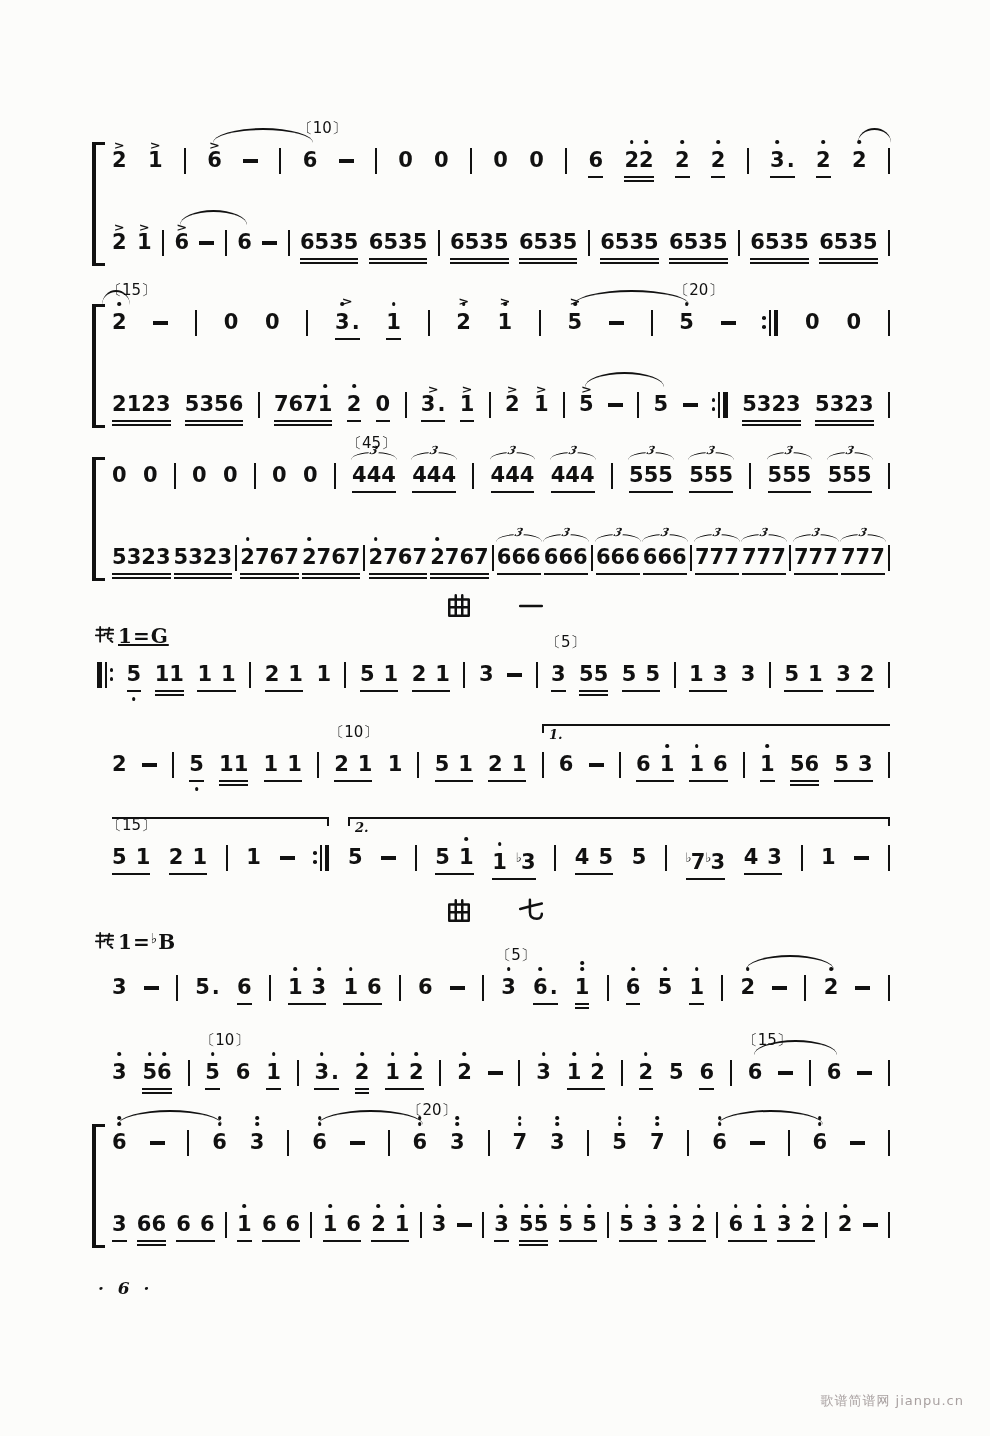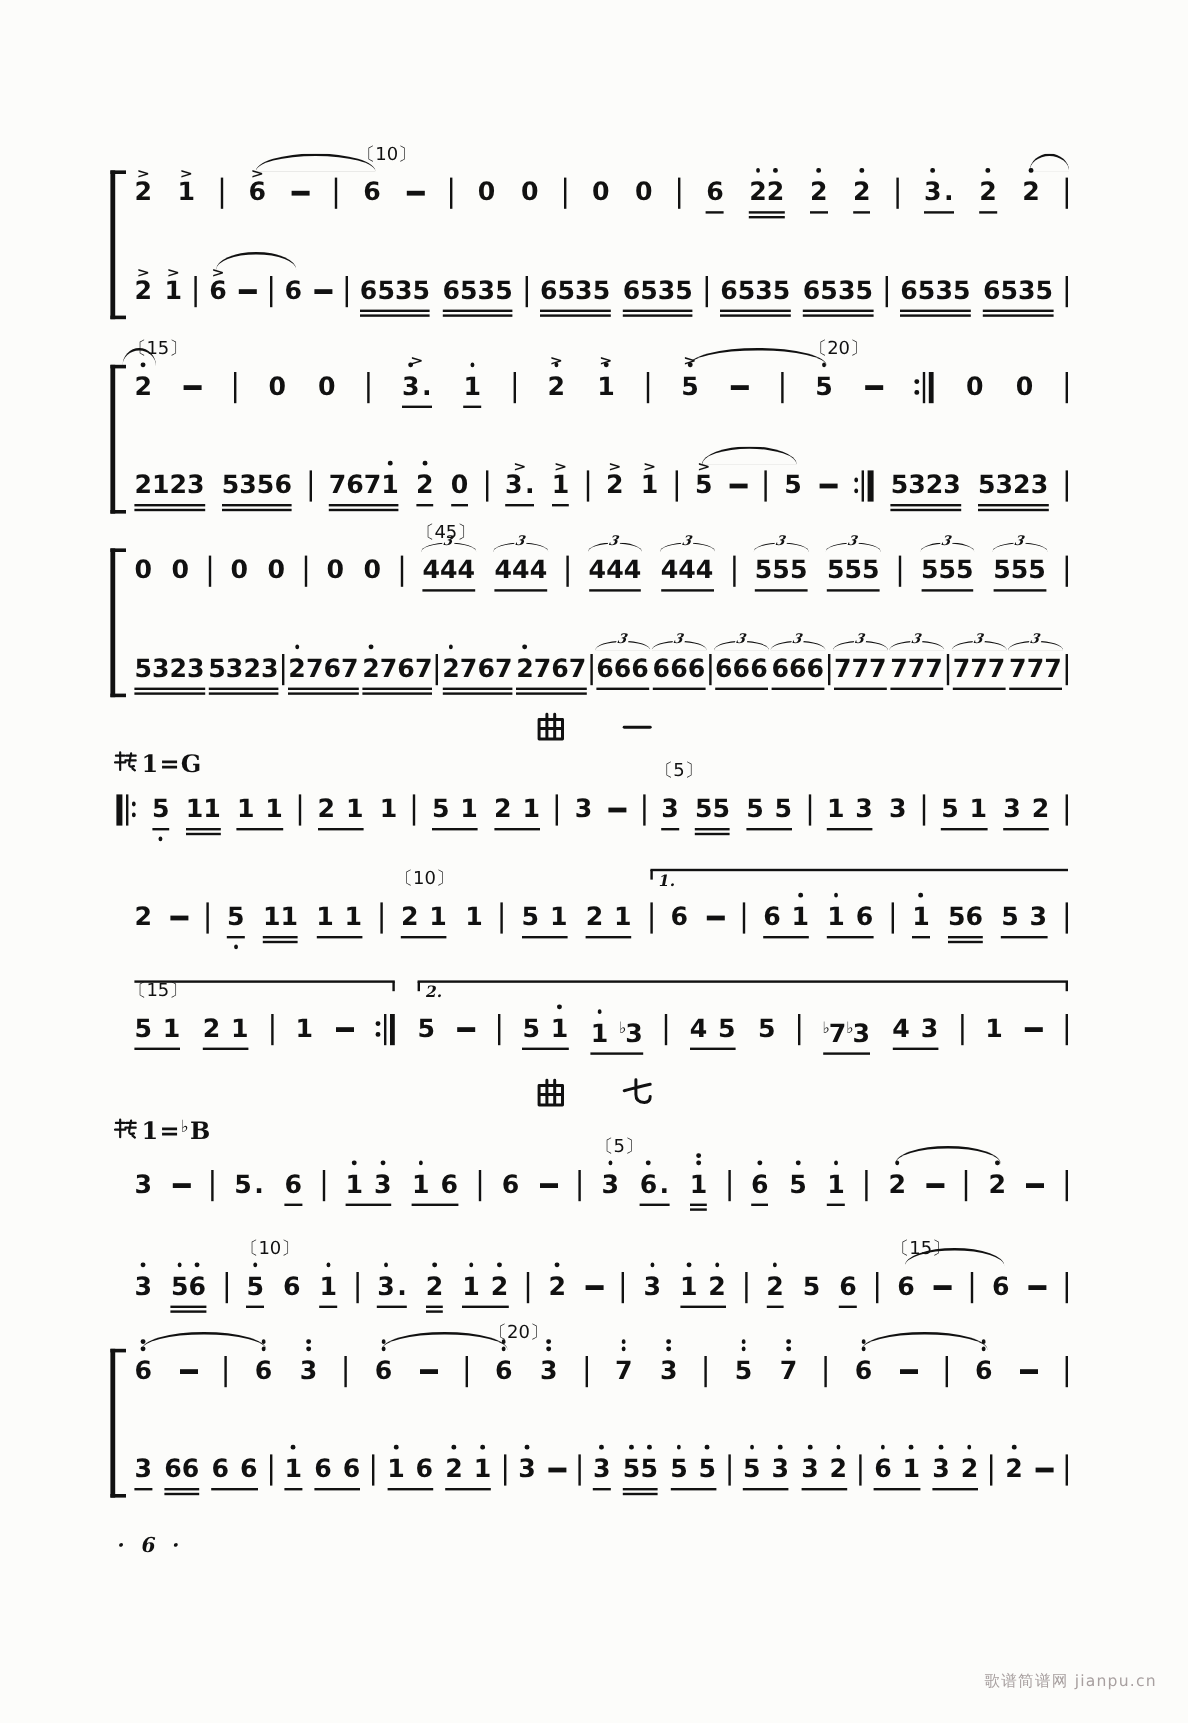--- a/index.html
+++ b/index.html
@@ -564,21 +564,21 @@
           <svg width="26" height="26" viewBox="0 0 24 24">
             <path d="M3,7 H21 M3,7 V22 M21,7 V22 M3,22 H21 M9,3 V22 M15,3 V22 M3,14 H21" fill="none" stroke="#111111" stroke-width="2.3" stroke-linecap="round"></path>
           </svg>
         </span>
         <span>
           <svg width="26" height="26" viewBox="0 0 24 24">
             <path d="M2,13 H22" fill="none" stroke="#111111" stroke-width="2.3" stroke-linecap="round"></path>
           </svg>
         </span>
       </div>
-      <div class="block keyline" style="left: 95px; top: 624px;">
+      <div class="block keyline" style="left: 95px; top: 624px; text-decoration: underline;">
         <span><svg width="19" height="19" viewBox="0 0 24 24">
             <path d="M2,6 H11 M6.5,2.5 V21 M1,13 H12 M13,6 H23 M12,11 H23 M18,3.5 L16,14.5 C15.6,17.5 17.5,18.2 21,17 M19.5,19.5 L22,21.5" fill="none" stroke="#111111" stroke-width="2.3" stroke-linecap="round"></path>
           </svg></span>
         <span class="ktonic">1=G</span>
       </div>
       <div class="block" style="left: 97px; top: 632px;">
         <div class="line" style="width: 793px;">
           <span class="barwrap">
             <span class="bar thick"></span>
             <span class="bar"></span>

